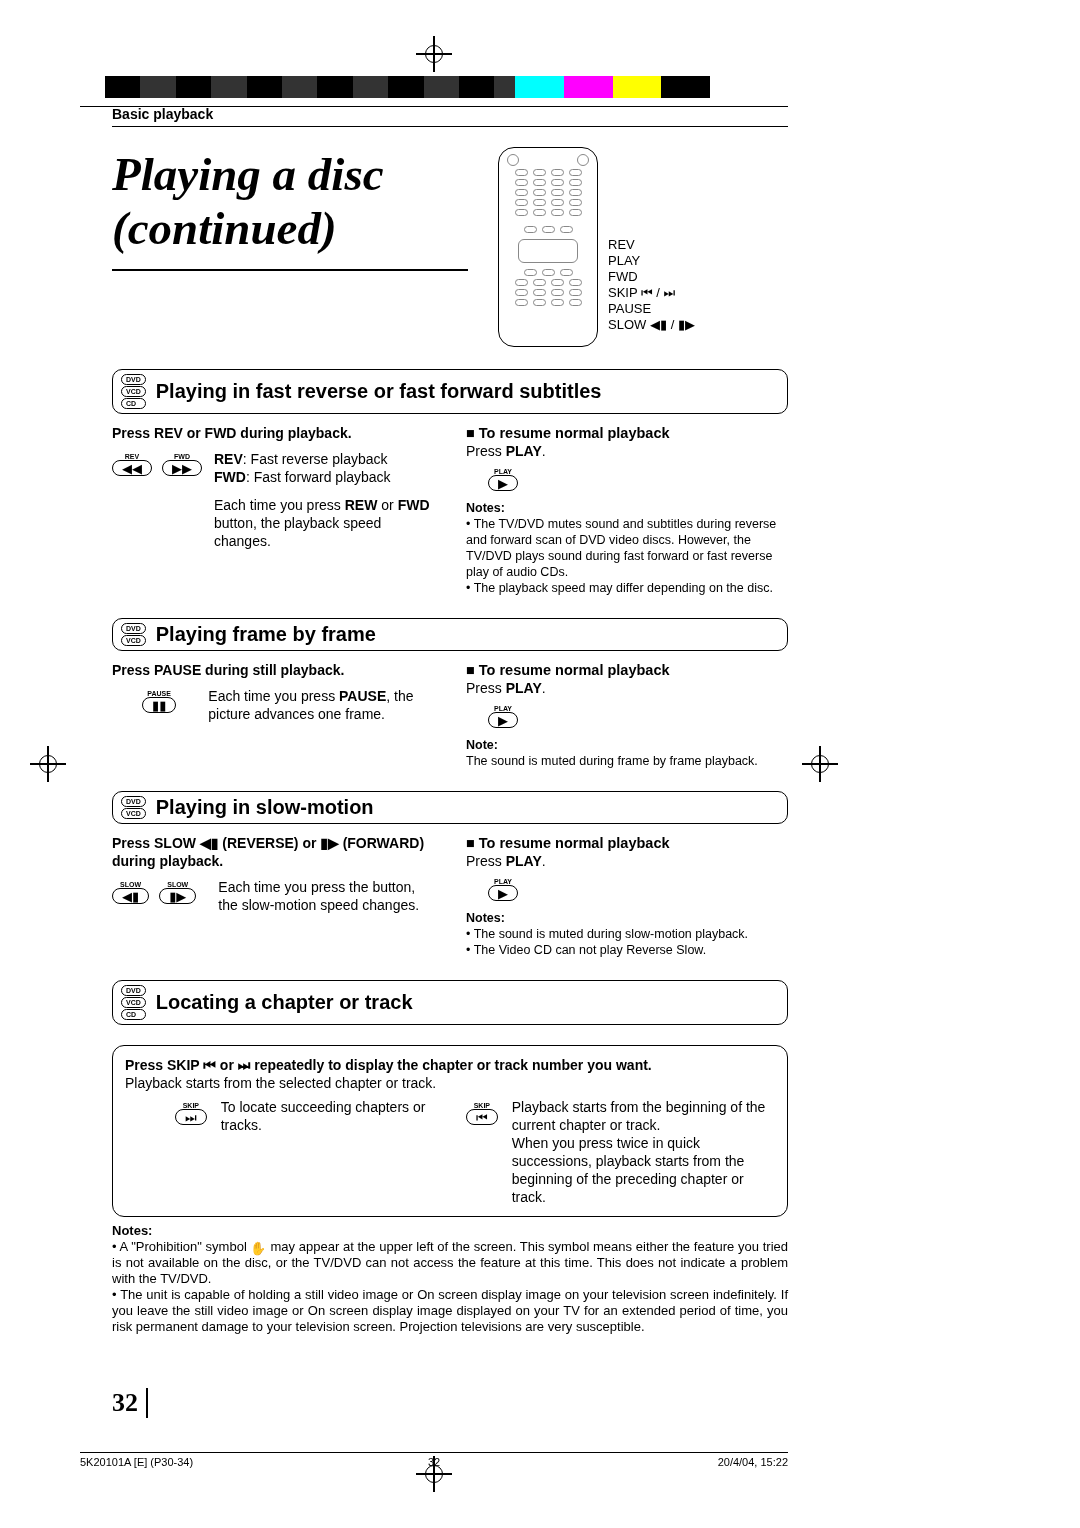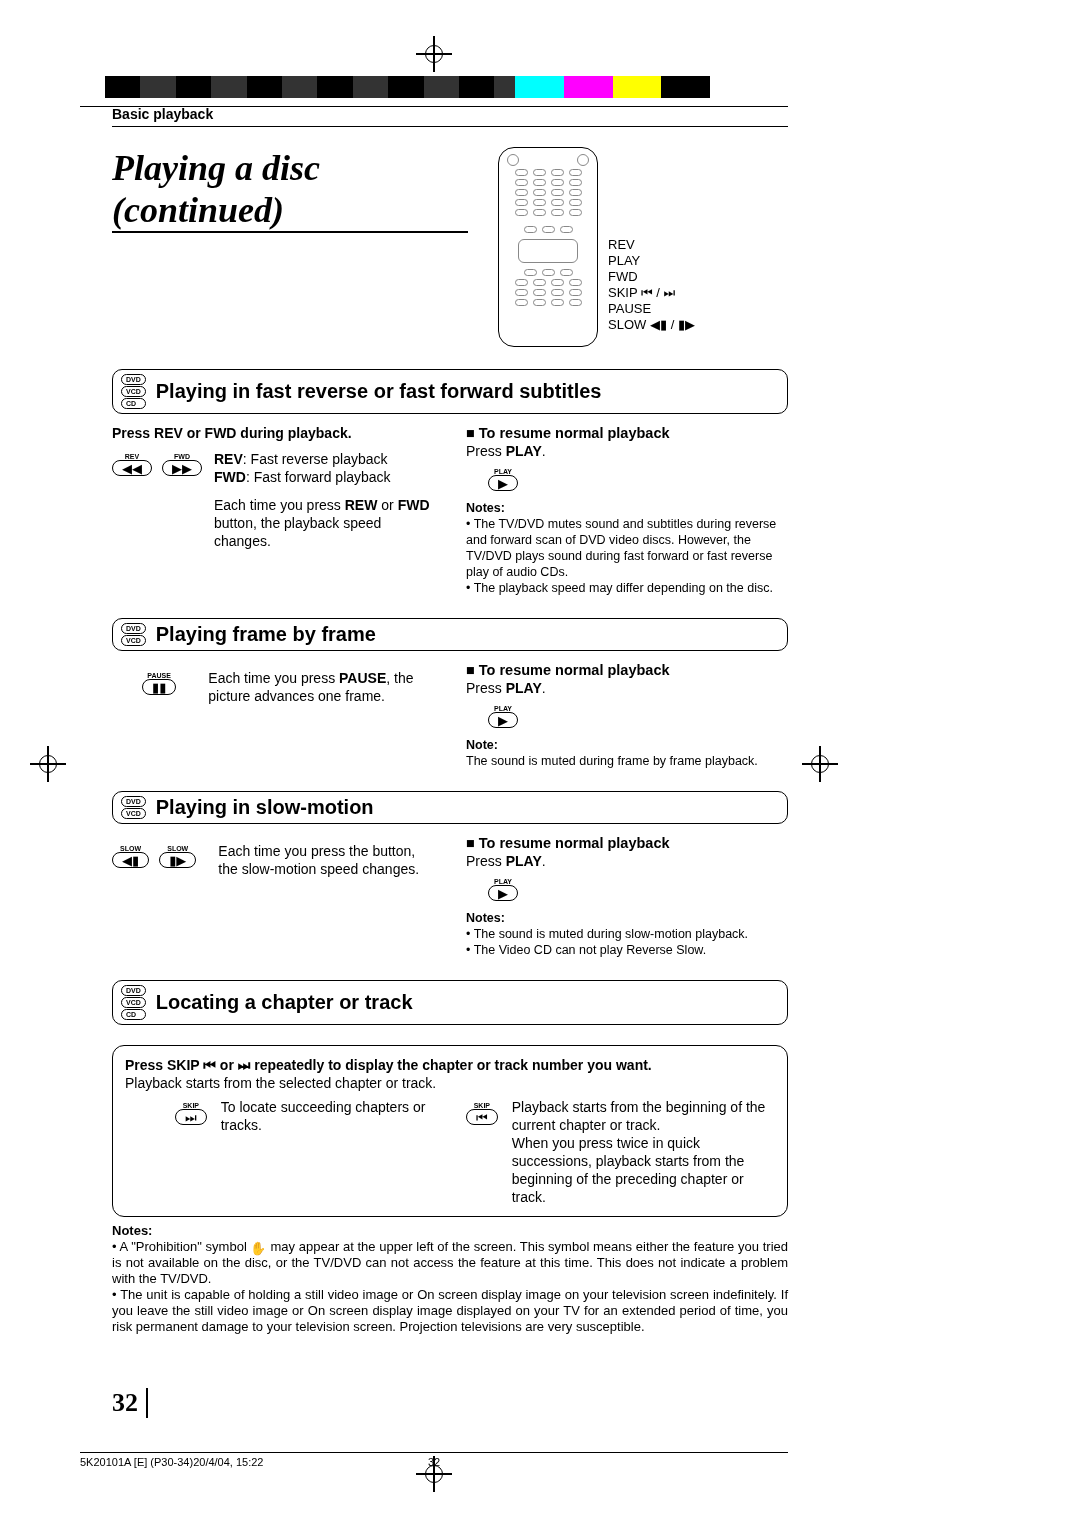--- a/index.html
+++ b/index.html
@@ -18,21 +18,21 @@
   .crosshair .ring { position: absolute; left: 9px; top: 9px; width: 18px; height: 18px; border: 1.5px solid #000; border-radius: 50%; }
   .ch-top { top: 36px; left: 50%; transform: translateX(-50%); }
   .ch-left { top: 50%; left: 30px; transform: translateY(-50%); }
   .ch-right { top: 50%; right: 30px; transform: translateY(-50%); }
   .ch-bot { bottom: 36px; left: 50%; transform: translateX(-50%); }
 
   .breadcrumb { font-size: 14px; font-weight: bold; margin-top: 96px; }
   .thinrule { border-top: 1px solid #000; margin-top: 4px; }
 
   .heroRow { display: flex; align-items: flex-start; margin-top: 20px; gap: 30px; }
-  .heroTitle { font-family: "Times New Roman", serif; font-style: italic; font-weight: bold; font-size: 36px; border-bottom: 2.5px solid #000; padding-bottom: 0; flex: 1; max-width: 445px; }
+  .heroTitle { font-family: "Times New Roman", serif; font-style: italic; font-weight: bold; font-size: 47px; border-bottom: 2.5px solid #000; padding-bottom: 14px; flex: 1; max-width: 445px; }
   .remoteBox { width: 290px; display: flex; gap: 10px; align-items: flex-start; margin-left: auto; }
 
   .remote { width: 100px; height: 200px; border: 1.5px solid #000; border-radius: 16px; position: relative; background: #fff; }
   .remote .pad { position: absolute; inset: 0; display: flex; flex-direction: column; align-items: center; padding: 6px 8px; gap: 3px; }
   .btnrow { display: flex; gap: 5px; justify-content: center; width: 100%; }
   .obtn { width: 13px; height: 7px; border: 1px solid #888; border-radius: 4px; }
   .pwr { width: 12px; height: 12px; border: 1px solid #888; border-radius: 50%; }
   .dlabels { font-size: 13px; line-height: 16px; font-family: Arial, Helvetica, sans-serif; }
 
   .sectionBar { border: 1.5px solid #000; border-radius: 10px; padding: 4px 8px; margin-top: 22px; display: flex; align-items: center; gap: 10px; }
@@ -49,21 +49,21 @@
   .notes { font-size: 12.5px; line-height: 16px; margin-top: 8px; }
   .notes .nh { font-weight: bold; }
   .sqhdr { font-size: 14.5px; font-weight: bold; }
   .sqhdr::before { content: "■ "; }
 
   .bordbox { border: 1.5px solid #000; border-radius: 12px; padding: 10px 12px; margin-top: 20px; font-size: 14px; line-height: 18px; }
 
   .pgnum { font-family: "Times New Roman", serif; font-weight: bold; font-size: 26px; position: absolute; left: 112px; bottom: 110px; }
   .vrule { position: absolute; left: 146px; bottom: 110px; width: 2px; height: 30px; background: #000; }
 
-  .footer { position: absolute; bottom: 60px; left: 80px; right: 80px; border-top: 1px solid #000; font-size: 11px; color: #000; padding-top: 3px; display: flex; justify-content: flex-start; margin-top: 48px; }
+  .footer { position: absolute; bottom: 60px; left: 80px; right: 80px; border-top: 1px solid #000; font-size: 11px; color: #000; padding-top: 3px; display: flex; justify-content: space-between; margin-top: 48px; }
   .footer .mid { position: absolute; left: 50%; transform: translateX(-50%); }
 
   .hand { display: inline-block; transform: translateY(2px); }
 </style>
 </head>
 <body>
 
 <div class="page">
   <div class="regs">
     <div class="colorbar">
@@ -226,20 +226,21 @@
 
   <div class="sectionBar">
     <span class="discstack">
       <span class="dchip">DVD</span>
       <span class="dchip">VCD</span>
     </span>
     <span class="ttl">Playing frame by frame</span>
   </div>
   <div class="twocol">
     <div class="lcol">
+      <div><b>Press PAUSE during still playback.</b></div>
       <div class="step">
         <div class="iconcol" style="padding-top:10px;padding-left:30px">
           <span class="pillbtn"><span class="cap">PAUSE</span><span>▮▮</span></span>
         </div>
         <div style="padding-left:20px">
           <span>Each time you press </span><b>PAUSE</b><span>, the picture advances one frame.</span>
         </div>
       </div>
     </div>
     <div class="rcol">
@@ -255,20 +256,21 @@
 
   <div class="sectionBar">
     <span class="discstack">
       <span class="dchip">DVD</span>
       <span class="dchip">VCD</span>
     </span>
     <span class="ttl">Playing in slow-motion</span>
   </div>
   <div class="twocol">
     <div class="lcol">
+      <div><b>Press SLOW ◀▮ (REVERSE) or ▮▶ (FORWARD) during playback.</b></div>
       <div class="step">
         <div class="iconcol" style="padding-top:10px">
           <span class="pillbtn"><span class="cap">SLOW</span><span>◀▮</span></span>
           <span class="pillbtn"><span class="cap">SLOW</span><span>▮▶</span></span>
         </div>
         <div style="padding-left:10px">
           <span>Each time you press the button, the slow-motion speed changes.</span>
         </div>
       </div>
     </div>

